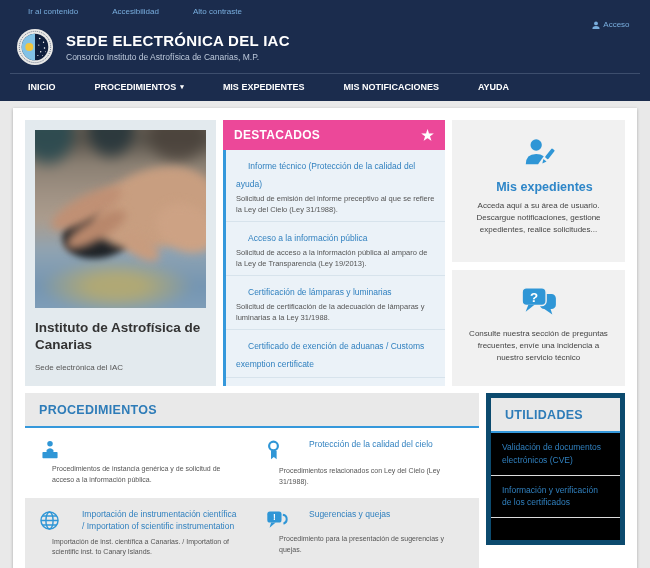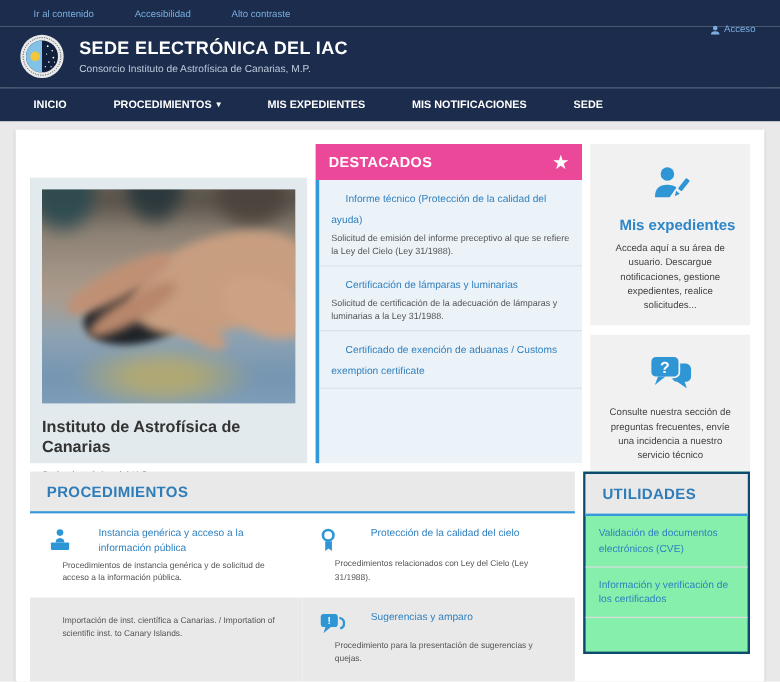--- a/index.html
+++ b/index.html
@@ -22,21 +22,21 @@
   .navbar { background:#1b2c4d; display:flex; gap:27px; padding:8px 16px 9px;align-items:center; }
   .navbar a { color:#ffffff; font-size:9px; font-weight:bold; display:flex; align-items:center; gap:4px; }
 
   
   .page { padding:7px 13px 6px; }
   .card { background:#ffffff; box-shadow:0 1px 3px rgba(0,0,0,.28); padding:12px; }
   .row1 { display:flex; gap:7px; height:266px; }
   .row2 { display:flex; gap:7px; margin-top:7px; align-items:flex-start; }
 
   
-  .hero { width:231px; flex:none; background:#e3eaee; padding:10px;margin-top:28px; }
+  .hero { width:191px; flex:none; background:#e3eaee; padding:10px; }
   .hero-img { height:178px; position:relative; overflow:hidden; background:#8fa3b2; }
   .ph-base { position:absolute; inset:-10px; filter:blur(5px);
     background:
       radial-gradient(ellipse 45px 55px at 12% 6%, rgba(42,74,80,.9) 40%, transparent 72%),
       radial-gradient(ellipse 40px 50px at 45% 4%, rgba(36,52,58,.85) 40%, transparent 72%),
       radial-gradient(ellipse 50px 45px at 80% 8%, rgba(70,62,55,.75) 40%, transparent 72%),
       radial-gradient(ellipse 120px 42px at 48% 84%, rgba(214,180,76,.6) 22%, transparent 65%),
       linear-gradient(180deg,#6a6055 0%,#57524a 10%,#8a7f72 22%,#a09284 38%,#ab9c8d 50%,#8fa3b2 66%,#7495b2 84%,#82a0ba 100%); }
   .ph { position:absolute; border-radius:50%; filter:blur(4px); }
   .ph-mouse { left:16%; top:44%; width:44%; height:28%; background:#1f2327; transform:rotate(-12deg); filter:blur(3px); }
@@ -71,21 +71,21 @@
   .proc-grid { display:grid; grid-template-columns:1fr 1fr; }
   .proc-item { padding:11px 14px 9px; min-height:70px; }
   .proc-item.r1 { background:#ffffff; }
   .proc-item.r2 { background:#e9e9e9; }
   .pi-top { display:flex; gap:9px; align-items:flex-start; }
   .pi-icon { width:22px; flex:none; margin-top:1px; }
   .pi-title { color:#3080bf; font-size:8.5px; line-height:1.4; }
   .pi-desc { font-size:7px; color:#555; margin:4px 0 0 13px; line-height:1.5; }
 
   
-  .util { flex:1; border:2px solid #0c4a6e; background:#86efac; min-height:152px; }
+  .util { flex:1; border:5px solid #0c4a6e; background:#000000; min-height:152px; }
   .util a { display:block; padding:8px 11px; font-size:8.5px; color:#3080bf; border-bottom:1px solid #dcdcdc; line-height:1.5; }
 
   svg { display:block; }
 </style>
 </head>
 <body>
 
 <div class="topbar">
   <a>Ir al contenido</a>
   <a>Accesibilidad</a>
@@ -137,21 +137,21 @@
   </div>
 
 <div class="navbar">
   <a>INICIO</a>
   <a>
     <span>PROCEDIMIENTOS</span>
     <span class="chev">▾</span>
   </a>
   <a>MIS EXPEDIENTES</a>
   <a>MIS NOTIFICACIONES</a>
-  <a>SEDE</a>
+  <a>AYUDA</a>
 </div>
 
 <div class="page">
   <div class="card">
 
     <div class="row1">
 
       <div class="hero">
         <div class="hero-img">
           <div class="ph-base"></div>
@@ -168,20 +168,24 @@
 
       <div class="dest">
         <div class="dest-head">
           <span>DESTACADOS</span>
           <span class="dest-star">★</span>
         </div>
         <div class="dest-list">
           <div class="d-item">
             <a class="d-title">Informe técnico (Protección de la calidad del ayuda)</a>
             <div class="d-desc">Solicitud de emisión del informe preceptivo al que se refiere la Ley del Cielo (Ley 31/1988).</div>
+          </div>
+          <div class="d-item">
+            <a class="d-title">Acceso a la información pública</a>
+            <div class="d-desc">Solicitud de acceso a la información pública al amparo de la Ley de Transparencia (Ley 19/2013).</div>
           </div>
           <div class="d-item">
             <a class="d-title">Certificación de lámparas y luminarias</a>
             <div class="d-desc">Solicitud de certificación de la adecuación de lámparas y luminarias a la Ley 31/1988.</div>
           </div>
           <div class="d-item">
             <a class="d-title">Certificado de exención de aduanas / Customs exemption certificate</a>
             
           </div>
         </div>
@@ -224,53 +228,64 @@
 
           <div class="proc-item r1">
             <div class="pi-top">
               <span class="pi-icon">
                 <svg width="22" height="20" viewBox="0 0 32 28" fill="#2f96d6">
                   <circle cx="16" cy="5" r="4"></circle>
                   <path d="M11 14q5-5 10 0v3H11z"></path>
                   <rect x="5" y="17" width="22" height="9" rx="1"></rect>
                 </svg>
               </span>
-              <a class="pi-title">Instancia genérica y acceso a la información pública</a>
             </div>
             <div class="pi-desc">Procedimientos de instancia genérica y de solicitud de acceso a la información pública.</div>
           </div>
 
           <div class="proc-item r1">
             <div class="pi-top">
               <span class="pi-icon">
                 <svg width="15" height="22" viewBox="0 0 24 34">
                   <circle cx="12" cy="9" r="7" fill="none" stroke="#2f96d6" stroke-width="3.5"></circle>
                   <path d="M8 17h9v13l-4.5-3.4L8 30z" fill="#2f96d6"></path>
                 </svg>
               </span>
               <a class="pi-title">Protección de la calidad del cielo</a>
             </div>
             <div class="pi-desc">Procedimientos relacionados con Ley del Cielo (Ley 31/1988).</div>
           </div>
 
           <div class="proc-item r2">
+            <div class="pi-top">
+              <span class="pi-icon">
+                <svg width="21" height="21" viewBox="0 0 32 32">
+                  <g stroke="#2f96d6" stroke-width="2.2" fill="none">
+                    <circle cx="16" cy="16" r="13"></circle>
+                    <ellipse cx="16" cy="16" rx="5.5" ry="13"></ellipse>
+                    <path d="M3 16h26M5.5 9h21M5.5 23h21"></path>
+                  </g>
+                </svg>
+              </span>
+              <a class="pi-title">Importación de instrumentación científica / Importation of scientific instrumentation</a>
+            </div>
             <div class="pi-desc">Importación de inst. científica a Canarias. / Importation of scientific inst. to Canary Islands.</div>
           </div>
 
           <div class="proc-item r2">
             <div class="pi-top">
               <span class="pi-icon">
                 <svg width="22" height="20" viewBox="0 0 34 30">
                   <path d="M26 7a7 7 0 0 1 6 7 7 7 0 0 1-5 6.8" stroke="#2f96d6" stroke-width="3" fill="none"></path>
                   <rect x="2" y="2" width="22" height="17" rx="4" fill="#2f96d6"></rect>
                   <path d="M8 19l-2.5 8L15 19z" fill="#2f96d6"></path>
                   <text x="13" y="15.5" text-anchor="middle" font-size="13" font-weight="bold" fill="#ffffff" font-family="Liberation Sans, sans-serif">!</text>
                 </svg>
               </span>
-              <a class="pi-title">Sugerencias y amparo</a>
+              <a class="pi-title">Sugerencias y quejas</a>
             </div>
             <div class="pi-desc">Procedimiento para la presentación de sugerencias y quejas.</div>
           </div>
 
         </div>
       </div>
 
       <div class="util">
         <div class="sec-head">UTILIDADES</div>
         <a>Validación de documentos electrónicos (CVE)</a>

